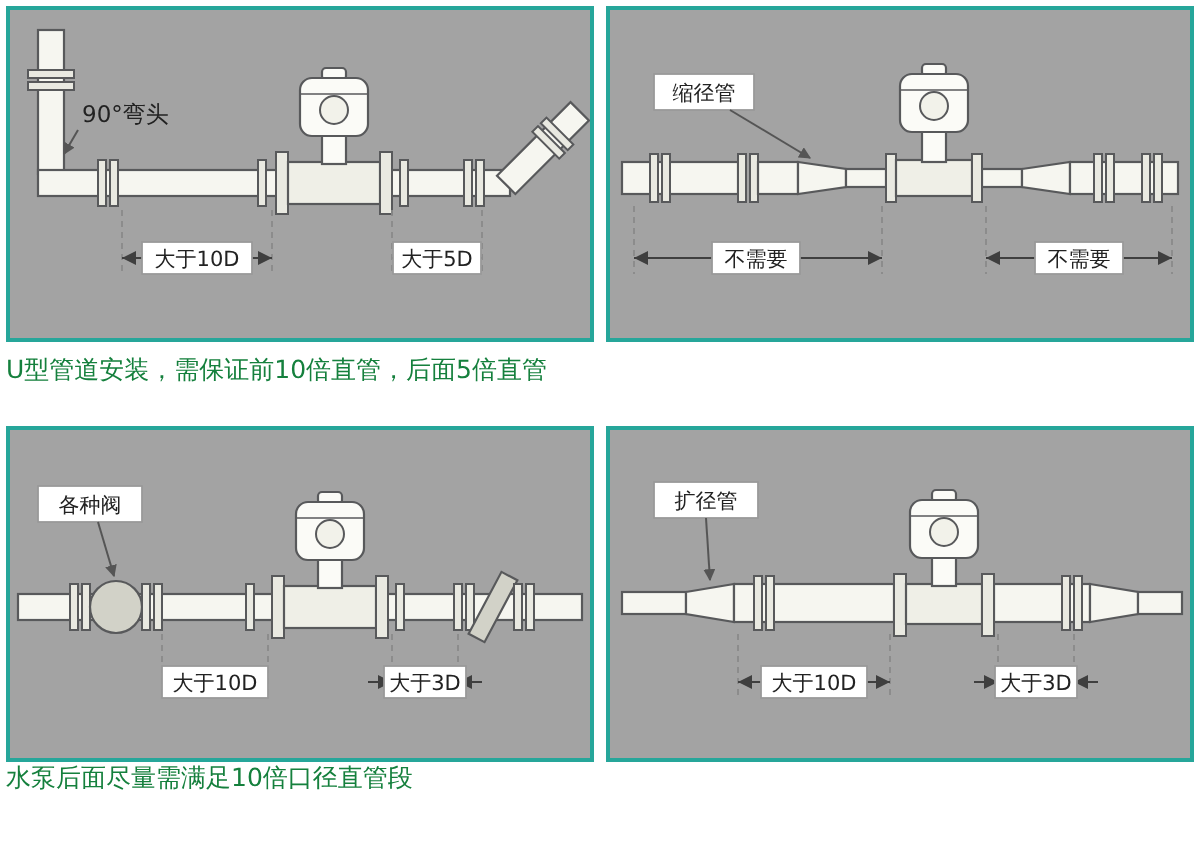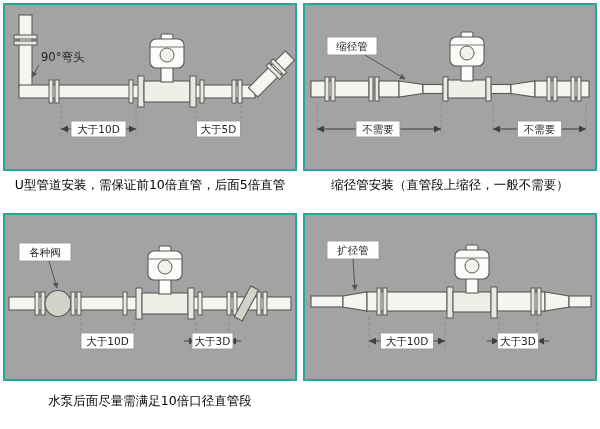--- a/index.html
+++ b/index.html
@@ -20,22 +20,21 @@
   .frame{
     width:294px;height:168px;
     border:2px solid #26a69a;
     box-sizing:border-box;
     background:#a3a3a3;
   }
   .caption{
     margin:6px 0 0;
     font-size:12.5px;
     line-height:1.35;
-    text-align:center;
-    color:#000000;
+    color:#15803d;
     width:294px;
   }
   
   .pipe{fill:#f6f6f0;stroke:#58595b;stroke-width:1.1;}
   .flange{fill:#e9e9e1;stroke:#58595b;stroke-width:1;}
   .body{fill:#efefe7;stroke:#58595b;stroke-width:1.1;}
   .conv{fill:#fbfbf7;stroke:#58595b;stroke-width:1.1;}
   .convc{fill:#f2f2ea;stroke:#58595b;stroke-width:1;}
   .valve{fill:#d2d2c8;stroke:#58595b;stroke-width:1.1;}
   .thin{stroke:#58595b;stroke-width:0.8;}
@@ -158,21 +157,20 @@
         </g>
         <g>
           <line class="ext" x1="188" y1="98" x2="188" y2="132"></line>
           <line class="ext" x1="281" y1="98" x2="281" y2="132"></line>
           <line class="dim" x1="188" y1="124" x2="281" y2="124" marker-start="url(#arr)" marker-end="url(#arr)"></line>
           <rect class="lblbox" x="212.5" y="116" width="44" height="16"></rect>
           <text class="dimtext" x="234.5" y="128">不需要</text>
         </g>
       </svg>
     </div>
-    <p class="caption">缩径管安装（直管段上缩径，一般不需要）</p>
   </div>
 
   <div class="cell">
     <div class="frame">
       <svg width="290" height="164" viewBox="0 0 290 164">
         <g>
           <rect class="pipe" x="4" y="82" width="282" height="13"></rect>
           <rect class="flange" x="30" y="77" width="4" height="23"></rect>
           <rect class="flange" x="36" y="77" width="4" height="23"></rect>
           <circle class="valve" cx="53" cy="88.5" r="13"></circle>
@@ -211,21 +209,21 @@
         <g>
           <line class="ext" x1="191" y1="102" x2="191" y2="134"></line>
           <line class="ext" x1="224" y1="102" x2="224" y2="134"></line>
           <line class="dim" x1="179" y1="126" x2="191" y2="126" marker-end="url(#arr)"></line>
           <line class="dim" x1="236" y1="126" x2="224" y2="126" marker-end="url(#arr)"></line>
           <rect class="lblbox" x="187" y="118" width="41" height="16"></rect>
           <text class="dimtext" x="207.5" y="130">大于3D</text>
         </g>
       </svg>
     </div>
-    <p class="caption" style="margin-top:12px">水泵后面尽量需满足10倍口径直管段</p>
+    <p class="caption" style="margin-top:0">水泵后面尽量需满足10倍口径直管段</p>
   </div>
 
   <div class="cell">
     <div class="frame">
       <svg width="290" height="164" viewBox="0 0 290 164">
         <g>
           <rect class="pipe" x="6" y="81" width="32" height="11"></rect>
           <polygon class="pipe" points="38,81 62,77 62,96 38,92"></polygon>
           <rect class="pipe" x="62" y="77" width="80" height="19"></rect>
           <rect class="flange" x="72" y="73" width="4" height="27"></rect>

